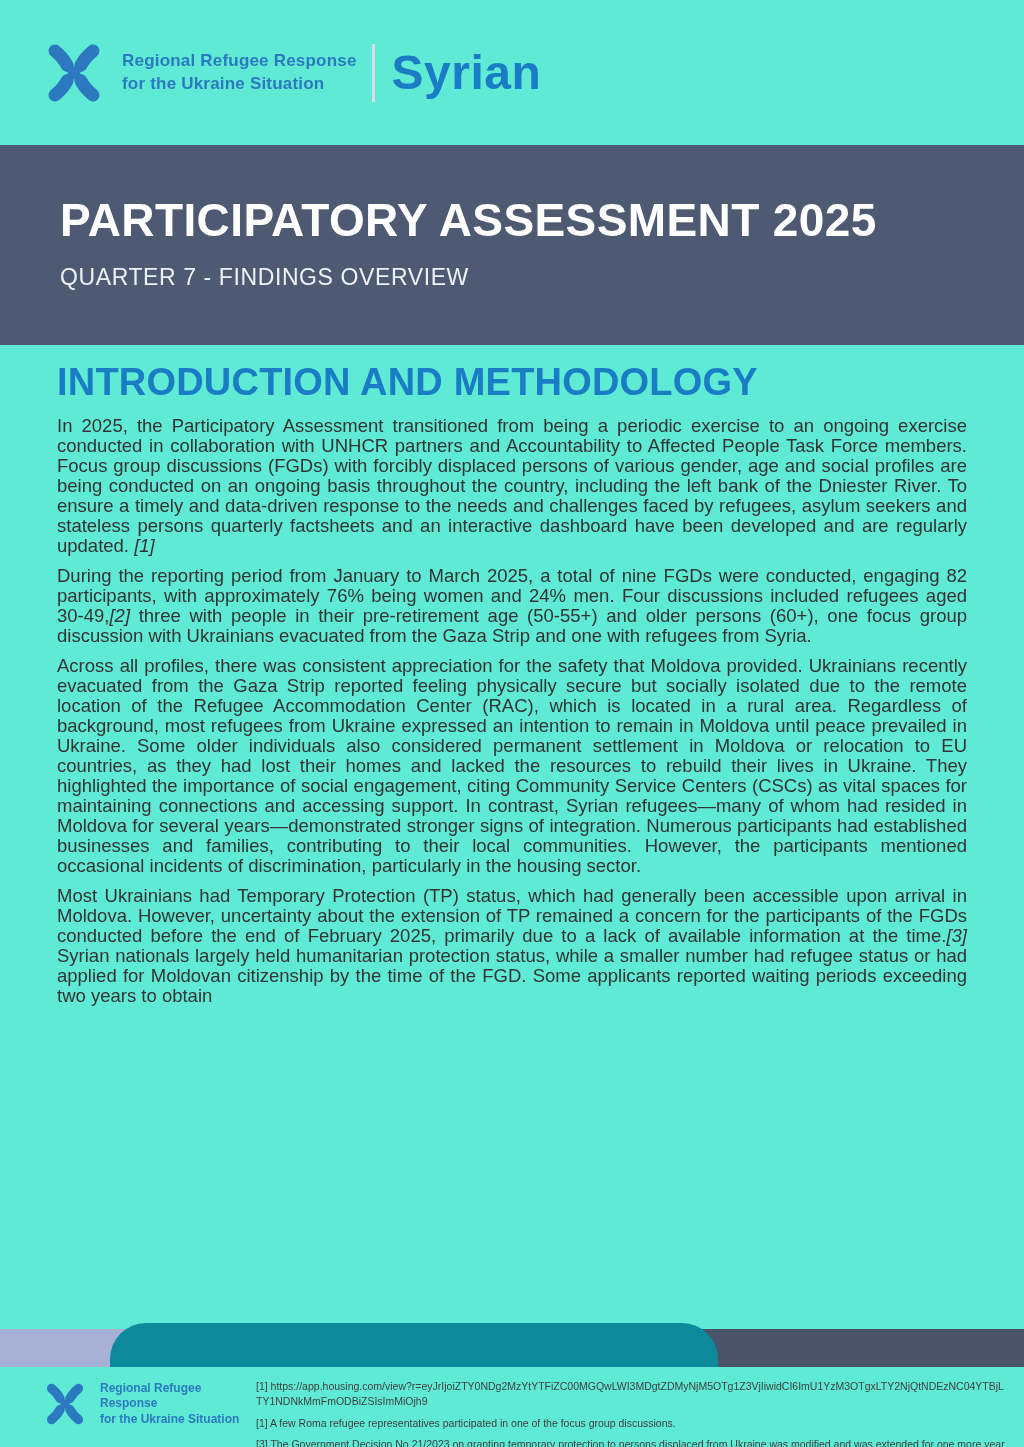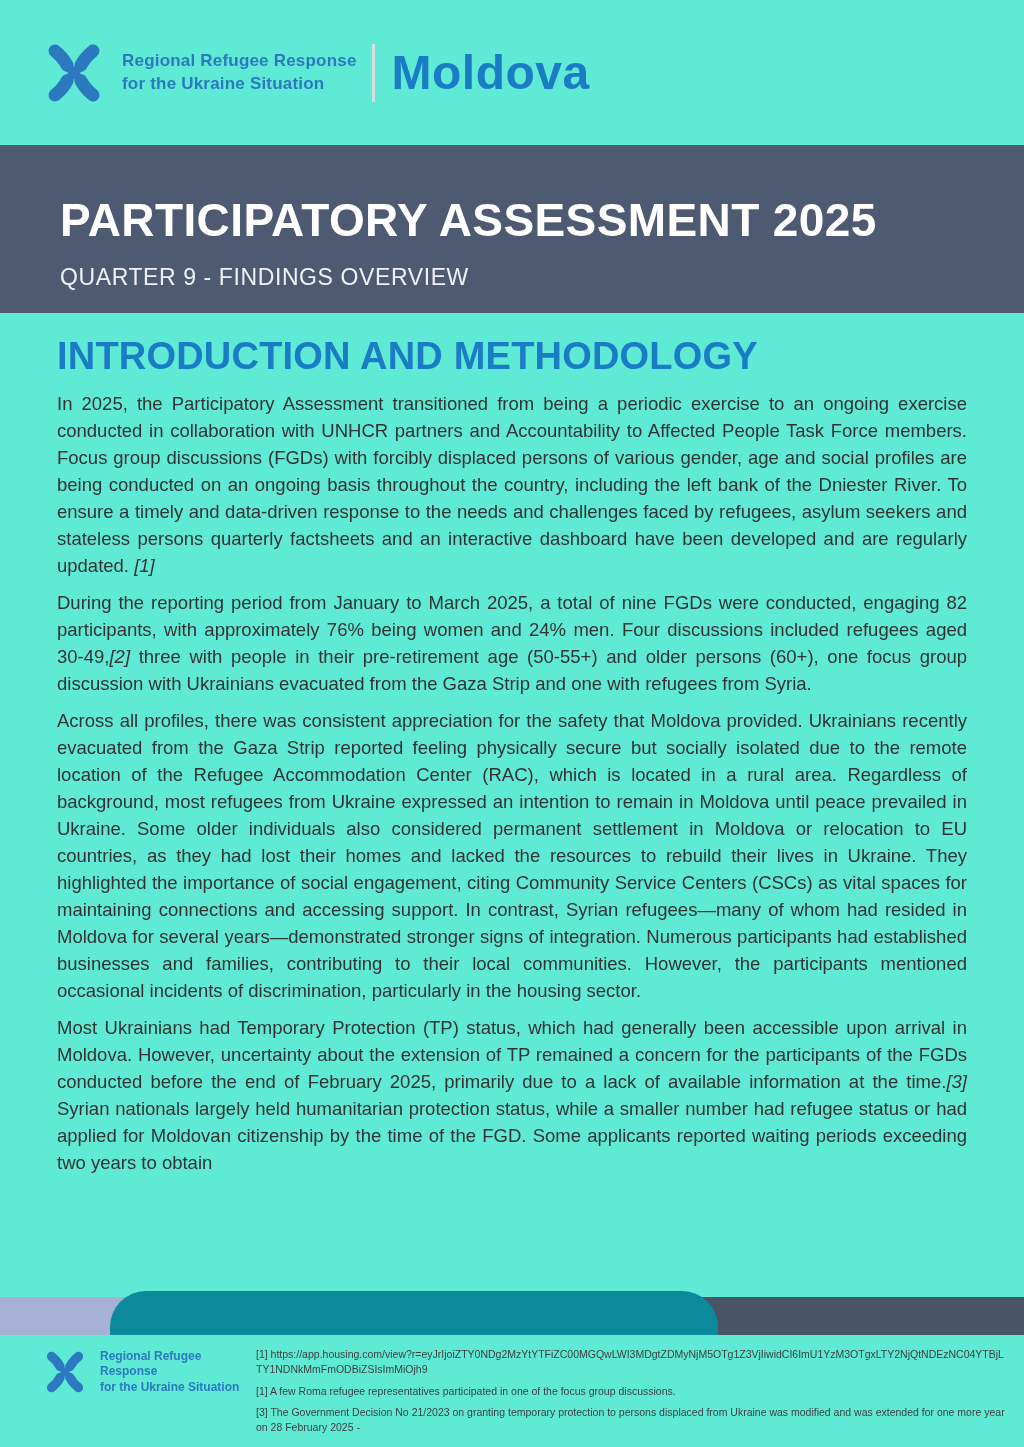--- a/index.html
+++ b/index.html
@@ -8,28 +8,28 @@
     background:#5eead4;overflow:hidden;
     font-family:"Liberation Sans", sans-serif;
   }
   
   .hdr{height:145px;display:flex;align-items:center;padding:0 0 0 36px;box-sizing:border-box;}
   .logo-mark{width:76px;height:76px;flex:0 0 auto;}
   .logo-text{margin-left:10px;color:#2c79bf;font-weight:bold;font-size:17px;line-height:1.32;letter-spacing:.2px;}
   .vdiv{width:3px;height:58px;background:#d9dde3;margin:0 17px 0 15px;}
   .country{color:#1a7cc4;font-weight:800;font-size:48px;letter-spacing:.5px;}
   
-  .banner{height:168px;background:#4d5a71;box-sizing:border-box;padding:48px 16px 0 60px;color:#fff;}
+  .banner{height:200px;background:#4d5a71;box-sizing:border-box;padding:48px 16px 0 60px;color:#fff;}
   .banner-title{margin:0;font-size:46px;font-weight:800;letter-spacing:.4px;white-space:nowrap;}
   .banner-sub{margin-top:17px;font-size:23px;letter-spacing:.6px;color:#eef1f6;font-weight:400;}
   
-  .content{height:978px;box-sizing:border-box;padding:14px 57px 0 57px;overflow:hidden;}
+  .content{height:978px;box-sizing:border-box;padding:8px 57px 0 57px;overflow:hidden;}
   .blue-h{margin:10px 0 12px;color:#1a7cc4;font-size:38px;font-weight:800;letter-spacing:.2px;}
   .content .blue-h:first-child{margin-top:8px;}
-  .body-p{margin:0 0 10px;font-size:18.5px;line-height:27px;color:#333333;text-align:justify;}
+  .body-p{margin:0 0 10px;font-size:18.5px;line-height:20px;color:#333333;text-align:justify;}
   .body-p em{font-style:italic;}
   
   .band{height:44px;position:relative;}
   .stripe{position:absolute;left:0;right:0;top:6px;bottom:0;
     background:linear-gradient(to right,#a7b1d5 0 38%,#4a5468 38%);}
   .pill{position:absolute;left:110px;top:0;bottom:0;width:608px;background:#0c8a9c;
     border-radius:36px 36px 0 0;}
   
   .ftr{display:flex;align-items:flex-start;padding:10px 16px 0 38px;box-sizing:border-box;}
   .ftr-logo{display:flex;align-items:center;width:218px;flex:0 0 auto;}
@@ -53,26 +53,26 @@
         <path d="M25 79 Q36 70 41 60"></path>
         <path d="M75 79 Q64 70 59 60"></path>
       </g>
       <circle cx="50" cy="50" r="8.5" fill="#2c79bf"></circle>
     </svg>
     <div class="logo-text">
       <div>Regional Refugee Response</div>
       <div>for the Ukraine Situation</div>
     </div>
     <div class="vdiv"></div>
-    <div class="country">Moldova</div>
+    <div class="country">Syrian</div>
   </header>
 
   <section class="banner">
     <h1 class="banner-title">PARTICIPATORY ASSESSMENT 2025</h1>
-    <div class="banner-sub">QUARTER 9 - FINDINGS OVERVIEW</div>
+    <div class="banner-sub">QUARTER 7 - FINDINGS OVERVIEW</div>
   </section>
 
   <main class="content">
     <h2 class="blue-h">INTRODUCTION AND METHODOLOGY</h2>
     <p class="body-p"><span>In 2025, the Participatory Assessment transitioned from being a periodic exercise to an ongoing exercise conducted in collaboration with UNHCR partners and Accountability to Affected People Task Force members. Focus group discussions (FGDs) with forcibly displaced persons of various gender, age and social profiles are being conducted on an ongoing basis throughout the country, including the left bank of the Dniester River. To ensure a timely and data-driven response to the needs and challenges faced by refugees, asylum seekers and stateless persons quarterly factsheets and an interactive dashboard have been developed and are regularly updated. </span><em>[1]</em></p>
     <p class="body-p"><span>During the reporting period from January to March 2025, a total of nine FGDs were conducted, engaging 82 participants, with approximately 76% being women and 24% men. Four discussions included refugees aged 30-49,</span><em>[2]</em><span> three with people in their pre-retirement age (50-55+) and older persons (60+), one focus group discussion with Ukrainians evacuated from the Gaza Strip and one with refugees from Syria.</span></p>
 
     <p class="body-p"><span>Across all profiles, there was consistent appreciation for the safety that Moldova provided. Ukrainians recently evacuated from the Gaza Strip reported feeling physically secure but socially isolated due to the remote location of the Refugee Accommodation Center (RAC), which is located in a rural area. Regardless of background, most refugees from Ukraine expressed an intention to remain in Moldova until peace prevailed in Ukraine. Some older individuals also considered permanent settlement in Moldova or relocation to EU countries, as they had lost their homes and lacked the resources to rebuild their lives in Ukraine. They highlighted the importance of social engagement, citing Community Service Centers (CSCs) as vital spaces for maintaining connections and accessing support. In contrast, Syrian refugees—many of whom had resided in Moldova for several years—demonstrated stronger signs of integration. Numerous participants had established businesses and families, contributing to their local communities. However, the participants mentioned occasional incidents of discrimination, particularly in the housing sector.</span></p>
     <p class="body-p"><span>Most Ukrainians had Temporary Protection (TP) status, which had generally been accessible upon arrival in Moldova. However, uncertainty about the extension of TP remained a concern for the participants of the FGDs conducted before the end of February 2025, primarily due to a lack of available information at the time.</span><em>[3]</em><span> Syrian nationals largely held humanitarian protection status, while a smaller number had refugee status or had applied for Moldovan citizenship by the time of the FGD. Some applicants reported waiting periods exceeding two years to obtain</span></p>
   </main>

